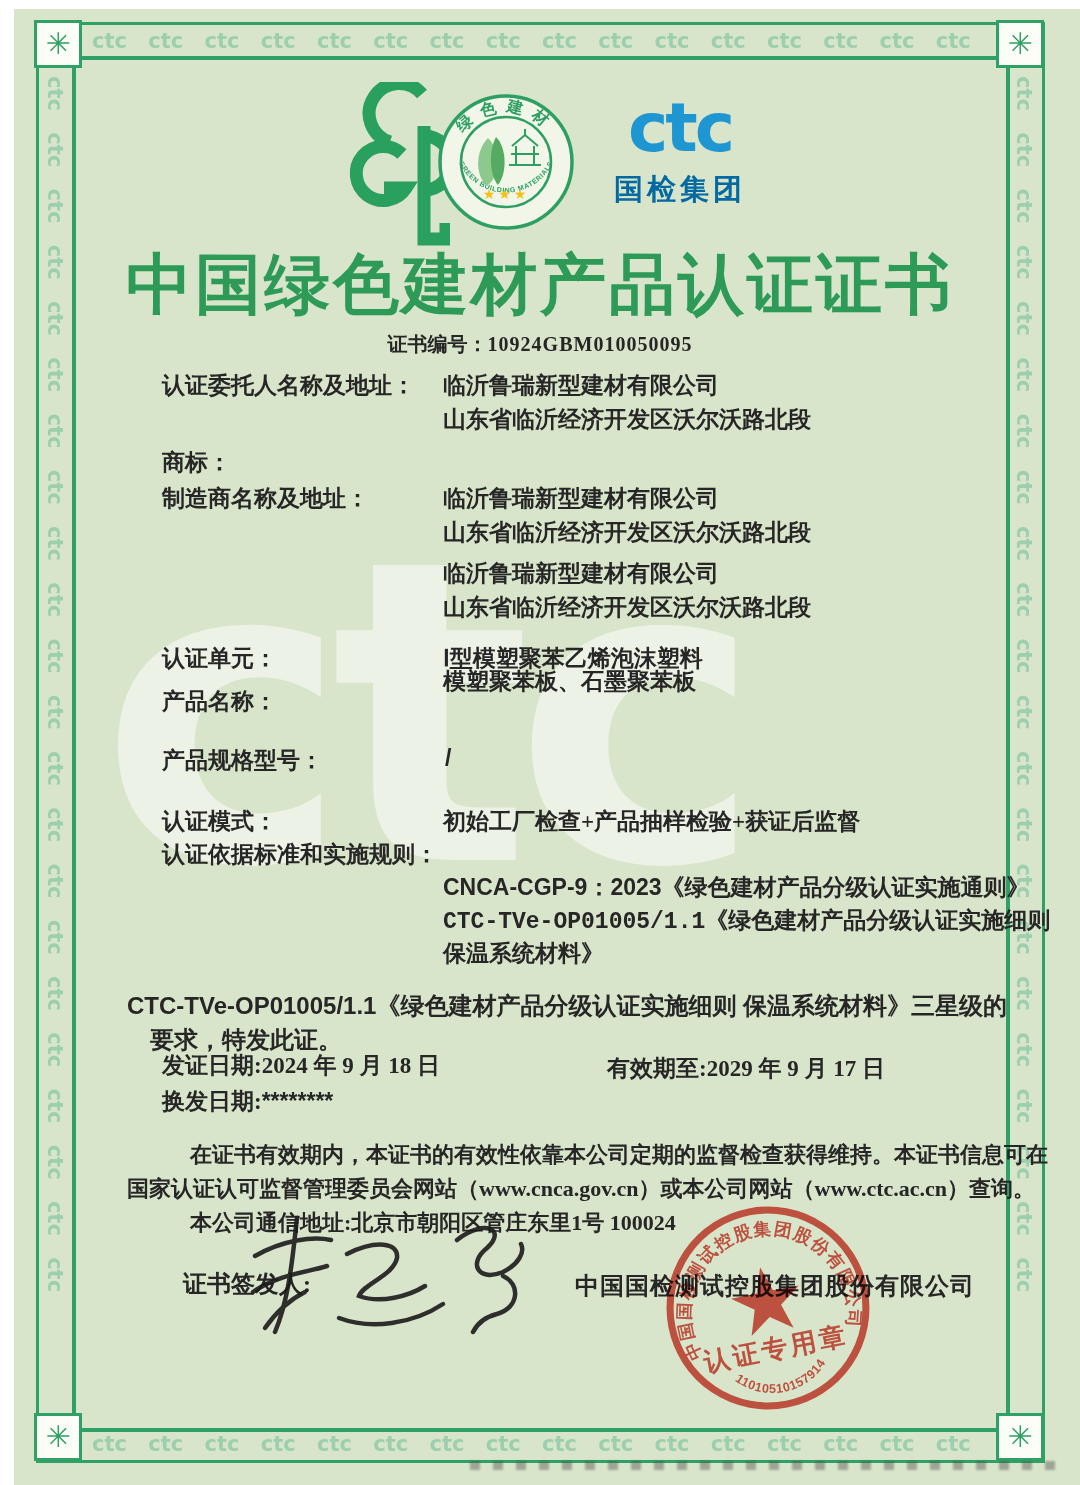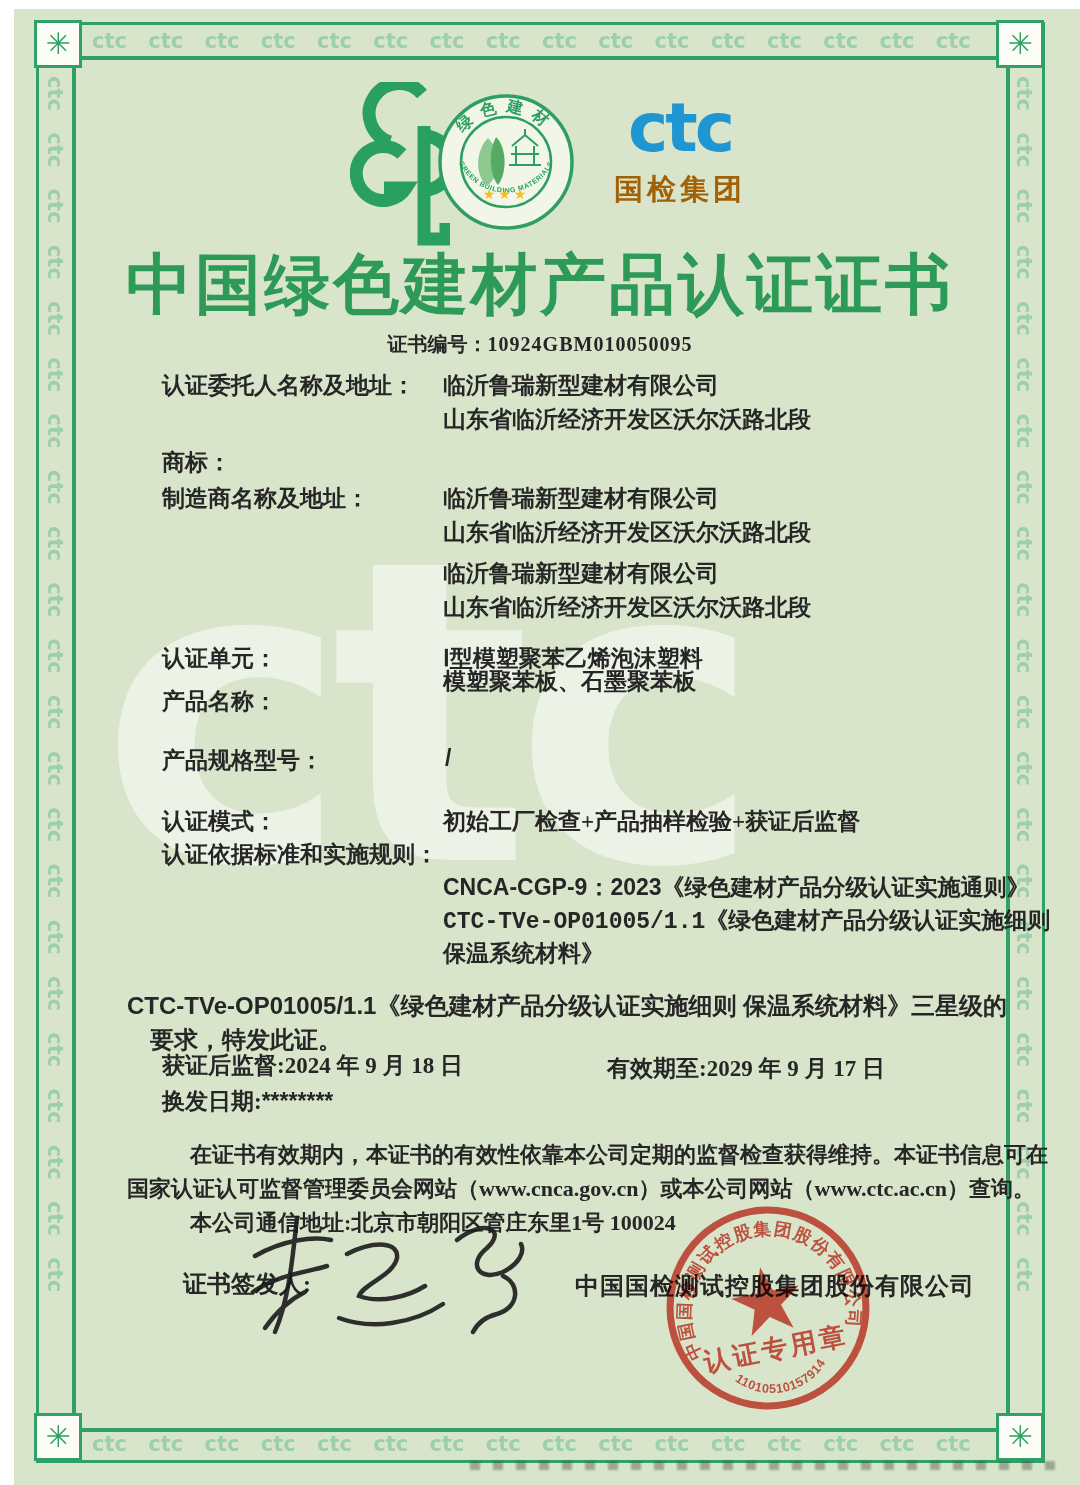--- a/index.html
+++ b/index.html
@@ -45,21 +45,21 @@
     position:absolute;width:42px;height:42px;background:#fdfdf8;border:3px solid var(--green);
     z-index:2;display:flex;align-items:center;justify-content:center;
     color:var(--green);font-size:30px;font-weight:900;font-family:"DejaVu Sans", sans-serif;line-height:1;
   }
   .corner-tl{left:34px;top:20px;}  .corner-tr{left:996px;top:20px;}
   .corner-bl{left:34px;top:1413px;} .corner-br{left:996px;top:1413px;}
   
   .hdr{position:absolute;z-index:2;}
   .ctc-logo{left:592px;top:94px;width:176px;text-align:center;font-family:"DejaVu Sans", sans-serif;}
   .ctc-word{font-size:68px;line-height:1;font-weight:800;color:var(--blue);letter-spacing:-3px;}
-  .ctc-sub{margin-top:8px;font-size:29px;font-weight:800;color:#a16207;letter-spacing:4px;}
+  .ctc-sub{margin-top:8px;font-size:29px;font-weight:800;color:#0369a1;letter-spacing:4px;}
   .title{
     position:absolute;left:0;top:240px;width:100%;text-align:center;z-index:2;
     font-size:66px;font-weight:900;color:var(--green-dark);letter-spacing:3px;
   }
   
   .line{position:absolute;z-index:2;white-space:nowrap;font-weight:700;}
   .certno{left:0;top:331px;width:100%;text-align:center;font-size:20px;}
   .certno .num{font-family:"Liberation Serif", serif;letter-spacing:1px;}
   .lbl{font-size:23px;}
   .val{font-size:23px;}
@@ -167,21 +167,21 @@
 
   <div class="line lbl" style="left:162px;top:839px;">认证依据标准和实施规则：</div>
   <div class="line val code" style="left:443px;top:872px;">CNCA-CGP-9：2023《绿色建材产品分级认证实施通则》</div>
   <div class="line val code" style="left:443px;top:905px;font-family:Liberation Mono, monospace;">CTC-TVe-OP01005/1.1《绿色建材产品分级认证实施细则</div>
   <div class="line val" style="left:443px;top:938px;">保温系统材料》</div>
 
   <div class="line stmt code" style="left:127px;top:990px;">CTC-TVe-OP01005/1.1《绿色建材产品分级认证实施细则 保温系统材料》三星级的</div>
   <div class="line stmt" style="left:150px;top:1024px;">要求，特发此证。</div>
 
   <div class="line dates" style="left:162px;top:1050px;">
-    <span>获证后监督:</span><span>2024 年 9 月 18 日</span>
+    <span>发证日期:</span><span>2024 年 9 月 18 日</span>
   </div>
   <div class="line dates" style="left:607px;top:1053px;">
     <span>有效期至:</span><span>2029 年 9 月 17 日</span>
   </div>
   <div class="line dates" style="left:162px;top:1086px;">
     <span>换发日期:</span><span class="code">********</span>
   </div>
 
   <div class="line notice" style="left:190px;top:1140px;">在证书有效期内，本证书的有效性依靠本公司定期的监督检查获得维持。本证书信息可在</div>
   <div class="line notice" style="left:127px;top:1174px;">国家认证认可监督管理委员会网站（www.cnca.gov.cn）或本公司网站（www.ctc.ac.cn）查询。</div>

